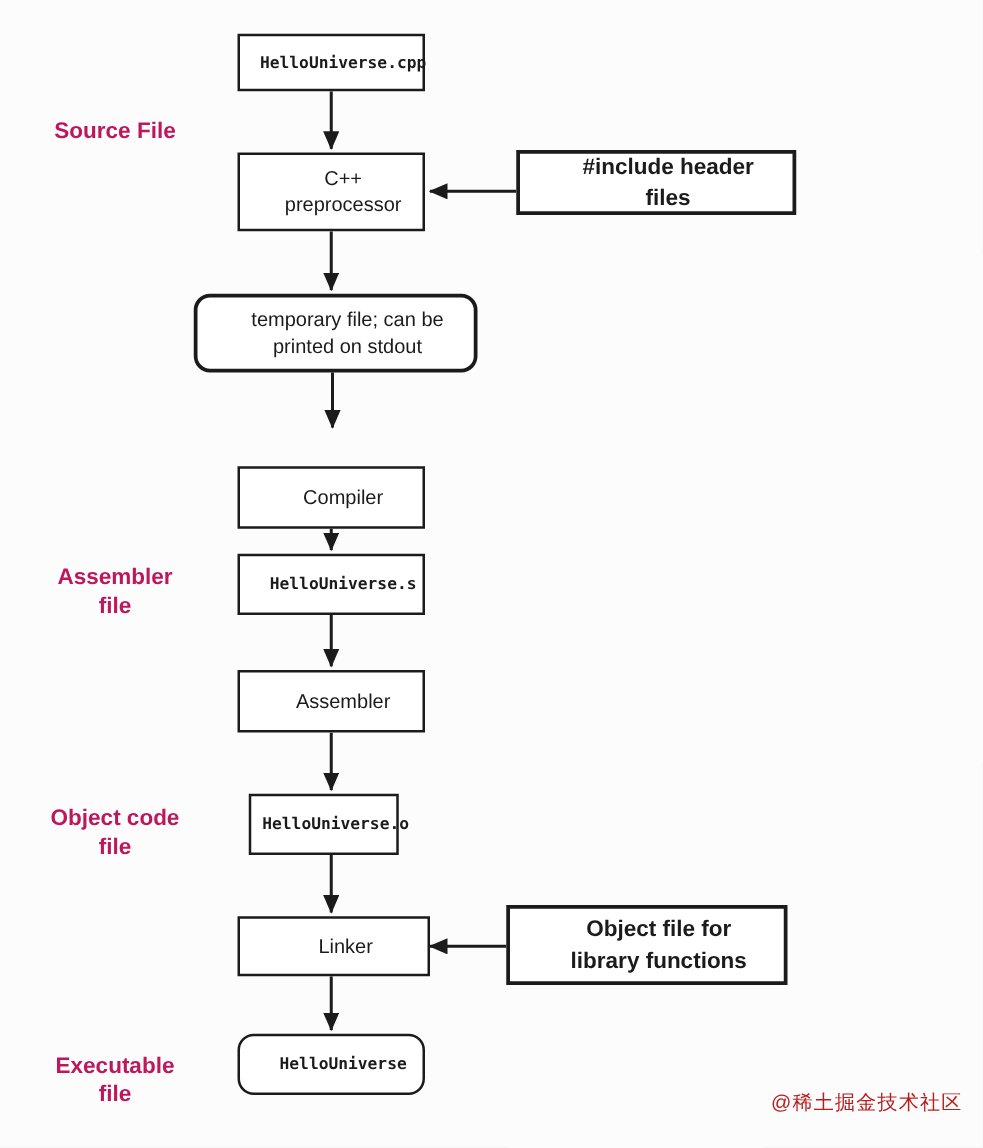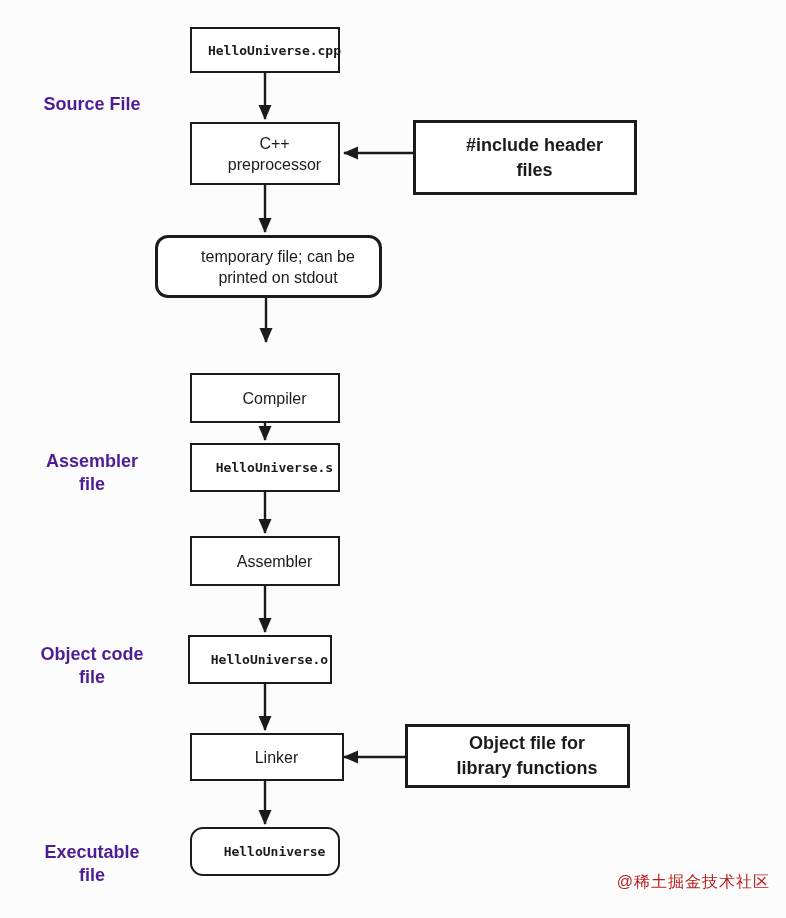--- a/index.html
+++ b/index.html
@@ -44,21 +44,21 @@
   }
   .node.thick { border-width: 3px; }
   .stage-label {
     position: absolute;
     left: 16px;
     width: 152px;
     text-align: center;
     font-weight: 700;
     font-size: 18px;
     line-height: 23px;
-    color: #4c1d95;
+    color: #be185d;
     white-space: pre-line;
   }
   .watermark {
     position: absolute;
     left: 600px;
     top: 872px;
     width: 170px;
     text-align: right;
     font-size: 16px;
     color: #b91c1c;
@@ -88,33 +88,33 @@
       <line x1="413" y1="153" x2="344" y2="153" marker-end="url(#ah)"></line>
       <line x1="405" y1="757" x2="344" y2="757" marker-end="url(#ah)"></line>
     </g>
   </svg>
 
   <div class="node mono" style="left:190px; top:27px;  width:150px; height:46px;">HelloUniverse.cpp</div>
 
   <div class="node" style="left:190px; top:122px; width:150px; height:63px;">C++
 preprocessor</div>
 
-  <div class="node bold" style="left:413px; top:120px; width:224px; height:75px;">#include header
+  <div class="node bold" style="left:413px; top:120px; width:224px; height:52px;">#include header
 files</div>
 
   <div class="node thick" style="left:155px; top:235px; width:227px; height:63px;border-radius:13px;">temporary file; can be
 printed on stdout</div>
 
   <div class="node" style="left:190px; top:345px; width:150px; height:50px;margin-top:28px;">Compiler</div>
 
   <div class="node mono" style="left:190px; top:443px; width:150px; height:49px;">HelloUniverse.s</div>
 
   <div class="node" style="left:190px; top:536px; width:150px; height:50px;">Assembler</div>
 
-  <div class="node mono" style="left:188px; top:635px; width:144px; height:49px;">HelloUniverse.o</div>
+  <div class="node mono" style="left:199px; top:635px; width:120px; height:49px;">HelloUniverse.o</div>
 
   <div class="node" style="left:190px; top:733px; width:154px; height:48px;">Linker</div>
 
   <div class="node bold" style="left:405px; top:724px; width:225px; height:64px;">Object file for
 library functions</div>
 
   <div class="node mono" style="left:190px; top:827px; width:150px; height:49px;border-radius:13px;">HelloUniverse</div>
 
   <div class="stage-label" style="top:93px;">Source File</div>
 

